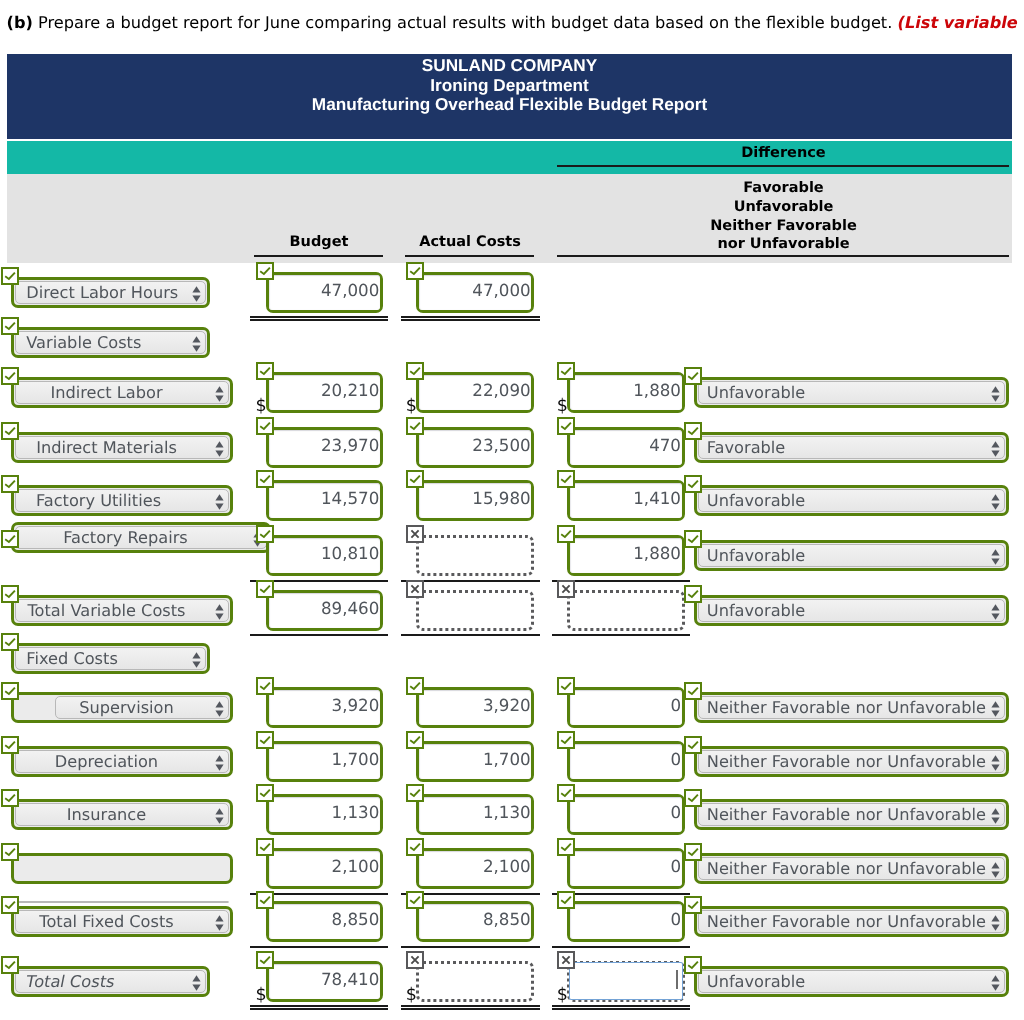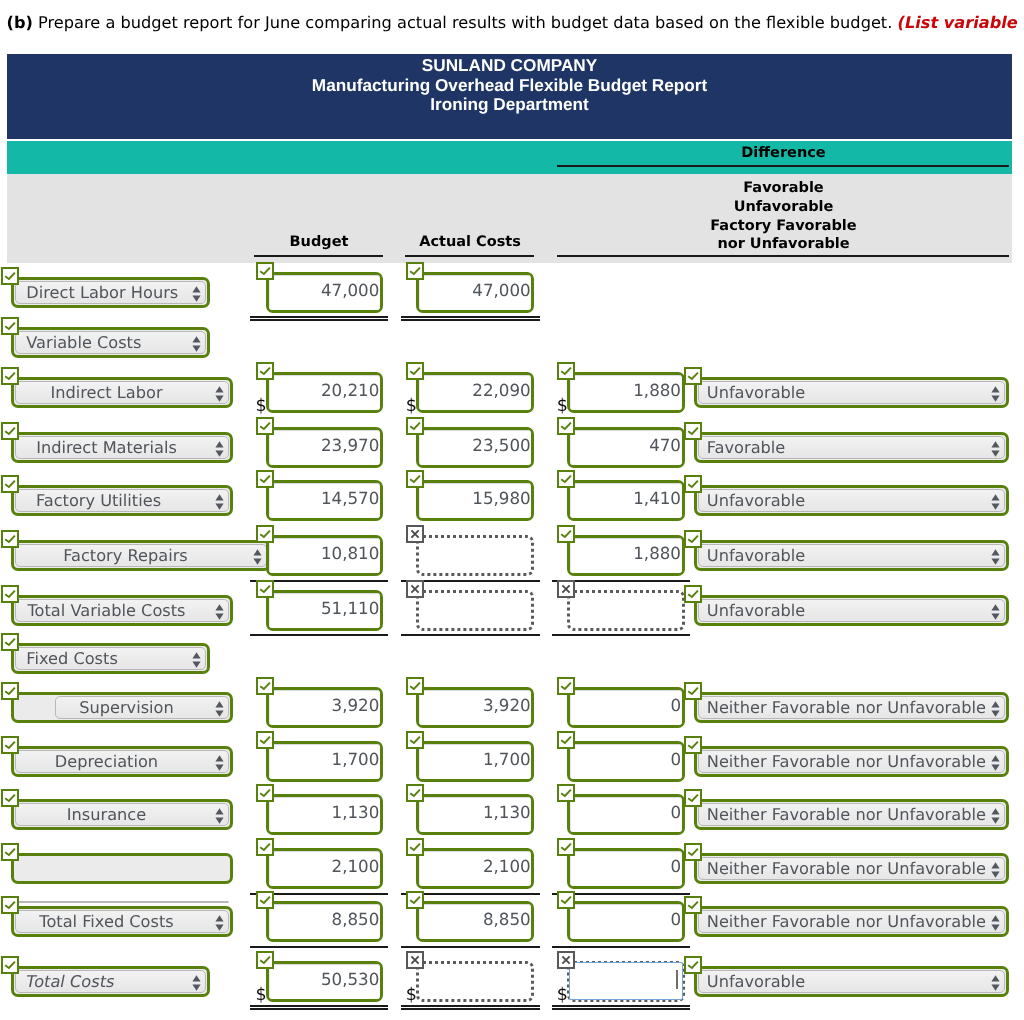--- a/index.html
+++ b/index.html
@@ -66,32 +66,32 @@
 
 <div id="prompt">
   <span class="b">(b)</span>
   <span>Prepare a budget report for June comparing actual results with budget data based on the flexible budget.</span>
   <span class="red">(List variable costs</span>
 </div>
 
 <div id="sheet">
   <div class="navy">
     <div>SUNLAND COMPANY</div>
+    <div>Ironing Department</div>
     <div>Manufacturing Overhead Flexible Budget Report</div>
-    <div>Ironing Department</div>
   </div>
   <div class="hdr1">
     <div class="hcell" style="left:549px;top:4px;width:455px;">Difference</div>
     <div class="rule" style="left:549.6px;top:24px;width:452px;"></div>
   </div>
   <div class="hdr2">
     <div class="hcell" style="left:549px;top:5px;width:455px;line-height:18.8px;">
       <div>Favorable</div>
       <div>Unfavorable</div>
-      <div>Factory Favorable</div>
+      <div>Neither Favorable</div>
       <div>nor Unfavorable</div>
     </div>
     <div class="hcell" style="left:247px;top:60px;width:130px;">Budget</div>
     <div class="rule" style="left:247px;top:81px;width:129px;"></div>
     <div class="hcell" style="left:398px;top:60px;width:130px;">Actual Costs</div>
     <div class="rule" style="left:398px;top:81px;width:129px;"></div>
     <div class="rule" style="left:549.6px;top:81px;width:452px;"></div>
   </div>
   <div id="rows">
       <div class="row" style="top:0px;">
@@ -327,21 +327,21 @@
               </svg></div>
           </div>
         </div>
         <div class="badge" style="left:676.5px;top:421px;">
           <svg width="14" height="14" viewBox="0 0 14 14">
             <path d="M2.2 7.3 L5.9 10.0 L11.9 3.6" fill="none" stroke="#57810c" stroke-width="1.9" stroke-linecap="butt" stroke-linejoin="miter"></path>
           </svg>
         </div>
       </div>
       <div class="row" style="top:0px;">
-        <div class="fld" style="left:4px;top:486px;width:260px;height:31px;">
+        <div class="fld" style="left:4px;top:468px;width:260px;height:31px;">
           <div class="selbox" style="left:1px;top:1px;right:1px;bottom:1px;">
             <div class="txt" style="left:0;right:0;top:1.0px;text-align:center;padding-right:31px;">Factory Repairs</div>
             <div class="arrows" style="right:4.0px;top:4.2px;"><svg width="9" height="16" viewBox="0 0 9 16">
                 <path d="M4.5 0.2 L8.6 6.6 L0.4 6.6 Z" fill="#53575e"></path>
                 <path d="M4.5 15.8 L8.6 9.4 L0.4 9.4 Z" fill="#53575e"></path>
               </svg></div>
           </div>
         </div>
         <div class="badge" style="left:-6px;top:476px;">
           <svg width="14" height="14" viewBox="0 0 14 14">
@@ -402,21 +402,21 @@
               </svg></div>
           </div>
         </div>
         <div class="badge" style="left:-6px;top:530.5px;">
           <svg width="14" height="14" viewBox="0 0 14 14">
             <path d="M2.2 7.3 L5.9 10.0 L11.9 3.6" fill="none" stroke="#57810c" stroke-width="1.9" stroke-linecap="butt" stroke-linejoin="miter"></path>
           </svg>
         </div>
         <div class="fld" style="left:258.8px;top:535.5px;width:117px;height:41px;">
           <div class="inbox" style="left:0;top:0;right:0;bottom:0;">
-            <div class="txt" style="left:0;right:0.5px;top:5px;text-align:right;font-size:16.7px;">51,110</div>
+            <div class="txt" style="left:0;right:0.5px;top:5px;text-align:right;font-size:16.7px;">89,460</div>
           </div>
         </div>
         <div class="badge" style="left:248.8px;top:525.5px;">
           <svg width="14" height="14" viewBox="0 0 14 14">
             <path d="M2.2 7.3 L5.9 10.0 L11.9 3.6" fill="none" stroke="#57810c" stroke-width="1.9" stroke-linecap="butt" stroke-linejoin="miter"></path>
           </svg>
         </div>
         <div class="bad" style="left:409px;top:535.5px;width:118.2px;height:41px;"></div>
         <div class="badge x" style="left:399px;top:525.5px;">
           <svg width="14" height="14" viewBox="0 0 14 14">
@@ -779,21 +779,21 @@
               </svg></div>
           </div>
         </div>
         <div class="badge" style="left:-6px;top:901.5px;">
           <svg width="14" height="14" viewBox="0 0 14 14">
             <path d="M2.2 7.3 L5.9 10.0 L11.9 3.6" fill="none" stroke="#57810c" stroke-width="1.9" stroke-linecap="butt" stroke-linejoin="miter"></path>
           </svg>
         </div>
         <div class="fld" style="left:258.8px;top:906.5px;width:117px;height:41px;">
           <div class="inbox" style="left:0;top:0;right:0;bottom:0;">
-            <div class="txt" style="left:0;right:0.5px;top:5px;text-align:right;font-size:16.7px;">50,530</div>
+            <div class="txt" style="left:0;right:0.5px;top:5px;text-align:right;font-size:16.7px;">78,410</div>
           </div>
         </div>
         <div class="badge" style="left:248.8px;top:896.5px;">
           <svg width="14" height="14" viewBox="0 0 14 14">
             <path d="M2.2 7.3 L5.9 10.0 L11.9 3.6" fill="none" stroke="#57810c" stroke-width="1.9" stroke-linecap="butt" stroke-linejoin="miter"></path>
           </svg>
         </div>
         <div class="bad" style="left:409px;top:906.5px;width:118.2px;height:41px;"></div>
         <div class="badge x" style="left:399px;top:896.5px;">
           <svg width="14" height="14" viewBox="0 0 14 14">

